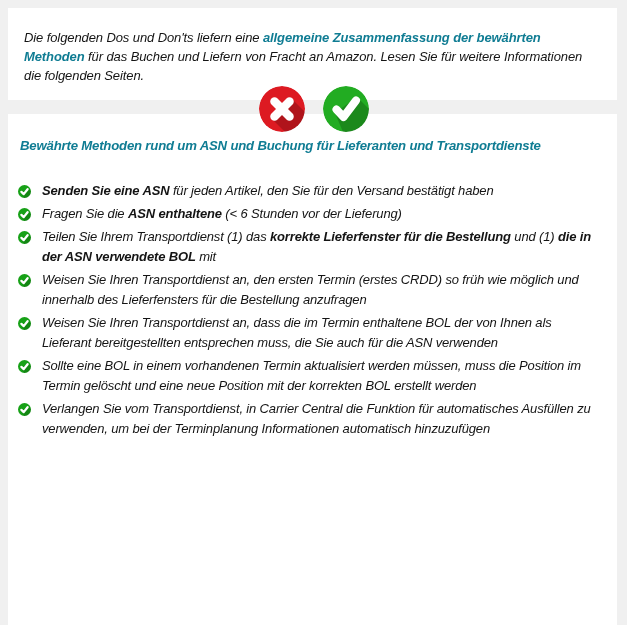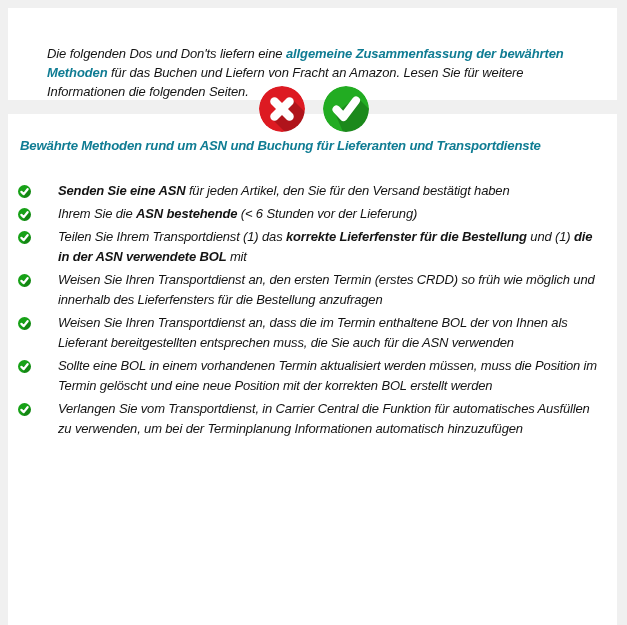--- a/index.html
+++ b/index.html
@@ -13,22 +13,22 @@
   .page { position: relative; width: 627px; height: 625px; }
   .card {
     position: absolute;
     left: 8px; width: 609px;
     background: var(--card-bg, #fff);
   }
   .card-top { top: 8px; height: 92px; }
   .card-main { top: 114px; height: 511px; font-style: italic; }
 
   .intro {
-    margin: 16px;
-    padding: 20px 16px 0 23px;
+    margin: 0;
+    padding: 20px 16px 0 16px;
     font-size: 13px;
     line-height: 19px;
     font-style: italic;
     font-weight: 500;
     letter-spacing: -0.1px;
   }
   .intro .teal { color: var(--teal, #0f7c93); font-weight: 700; }
   .b { font-weight: 700; }
 
   .icons-row {
@@ -48,21 +48,21 @@
     color: var(--teal, #0f7c93);
   }
 
   .bp-list {
     list-style: none;
     margin: 26px 14px 0 10px;
     padding: 0;
   }
   .bp-item {
     display: flex;
-    gap: 27px;
+    gap: 11px;
     margin-bottom: 3px;
     font-size: 13px;
     line-height: 20px;
     letter-spacing: -0.15px;
   }
   .bp-item .bullet { flex: none; width: 13px; height: 13px; margin-top: 3px; }
   .bp-item .item-text { flex: 1; }
 </style>
 </head>
 <body>
@@ -126,21 +126,21 @@
   </li>
 
   <li class="bp-item">
     <span class="bullet">
       <svg width="13" height="13" viewBox="0 0 13 13">
         <circle cx="6.5" cy="6.5" r="6.5" fill="var(--green, #17a117)"></circle>
         <path d="M10 3 L13 6 L13 13 L6 13 L3.2 8.6 Z" fill="rgba(0,0,0,0.16)" clip-path="url(#bclip)"></path>
         <path d="M3.4 6.9 L5.7 9.1 L9.6 4.2" fill="none" stroke="#ffffff" stroke-width="2.3" stroke-linecap="round" stroke-linejoin="round"></path>
       </svg>
     </span>
-    <span class="item-text"><span class="">Ihrem Sie die </span><span class="b ">ASN bestehende</span><span class=""> (&lt; 6 Stunden vor der Lieferung)</span></span>
+    <span class="item-text"><span class="">Fragen Sie die </span><span class="b ">ASN enthaltene</span><span class=""> (&lt; 6 Stunden vor der Lieferung)</span></span>
   </li>
 
   <li class="bp-item">
     <span class="bullet">
       <svg width="13" height="13" viewBox="0 0 13 13">
         <circle cx="6.5" cy="6.5" r="6.5" fill="var(--green, #17a117)"></circle>
         <path d="M10 3 L13 6 L13 13 L6 13 L3.2 8.6 Z" fill="rgba(0,0,0,0.16)" clip-path="url(#bclip)"></path>
         <path d="M3.4 6.9 L5.7 9.1 L9.6 4.2" fill="none" stroke="#ffffff" stroke-width="2.3" stroke-linecap="round" stroke-linejoin="round"></path>
       </svg>
     </span>

